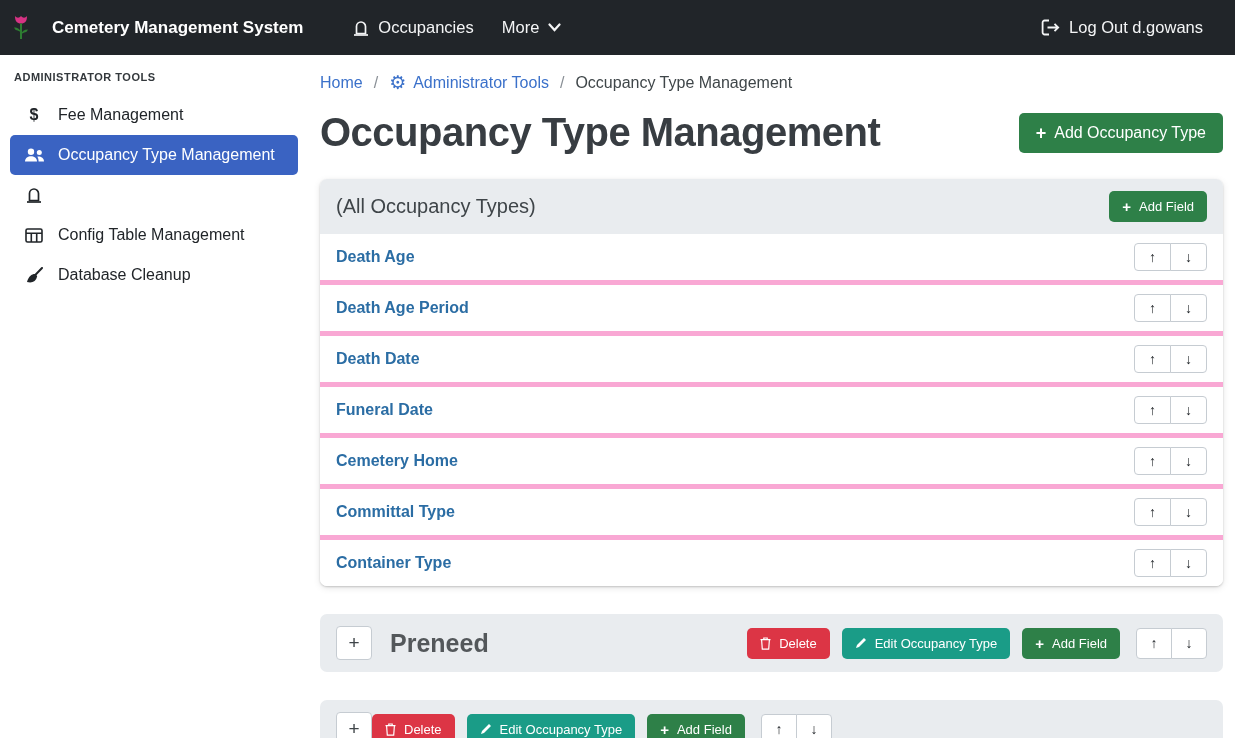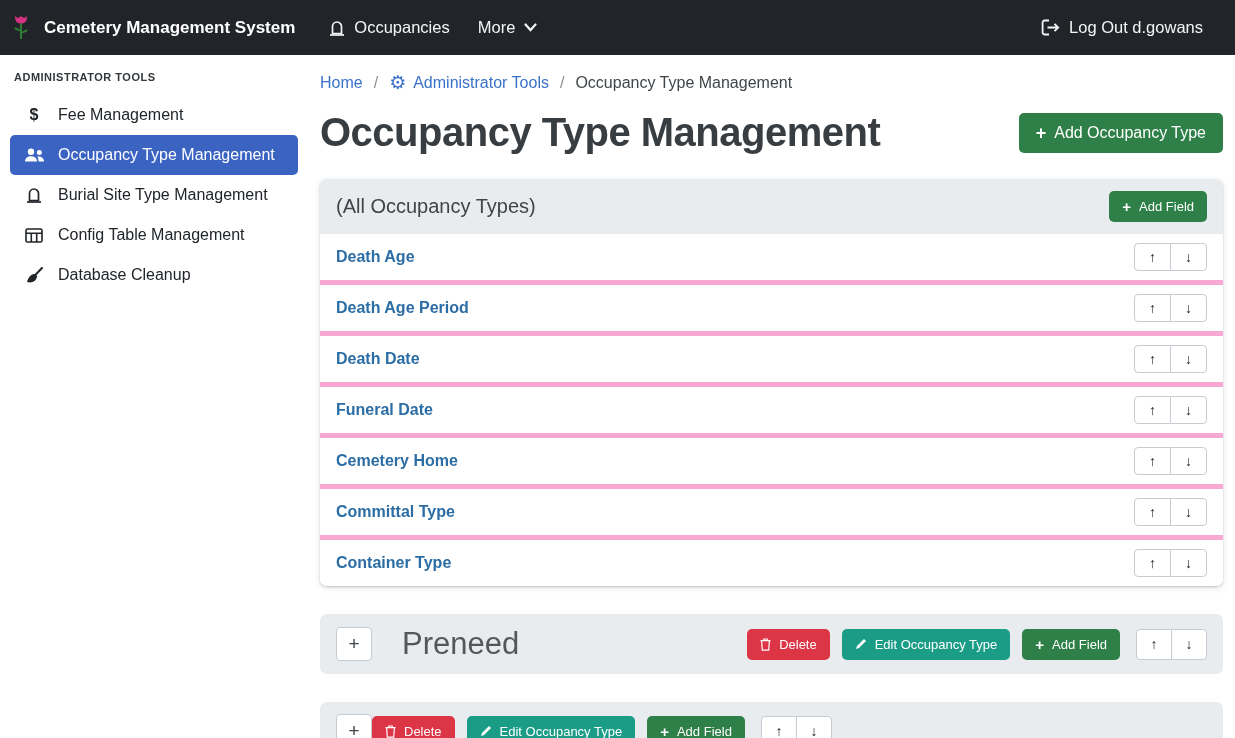--- a/index.html
+++ b/index.html
@@ -15,23 +15,23 @@
   
   .navbar {
     height: 55px;
     background: #212529;
     display: flex;
     align-items: center;
     padding: 0 18px 0 12px;
     color: #fff;
   }
   .brand {
-    display: flex; align-items: center; gap: 14px;
+    display: flex; align-items: center; gap: 22px;
     font-size: 17px; font-weight: bold;
-    margin-right: 20px; cursor: pointer; white-space: nowrap;
+    margin-right: 36px; cursor: pointer; white-space: nowrap;
   }
   .nav-items { display: flex; align-items: center; }
   .nav-link {
     display: flex; align-items: center; gap: 9px;
     padding: 8px 14px;
     font-size: 16.5px;
     color: #f4f5f6;
     cursor: pointer;
     text-decoration: none;
     white-space: nowrap;
@@ -160,23 +160,23 @@
     width: 36px; height: 34px;
     background: #fff;
     border: 1px solid #c6ccd2;
     border-radius: 4px;
     font-size: 19px; color: #3f4549;
     display: inline-flex; align-items: center; justify-content: center;
     cursor: pointer; padding: 0; font-family: inherit;
   }
   .section-title {
     flex: 1;
-    font-size: 31px; font-weight: 400;
+    font-size: 25px; font-weight: 700;
     color: #53575a;
-    margin-left: 30px;
+    margin-left: 18px;
   }
   .section-actions { display: flex; align-items: center; gap: 12px; }
   .section-actions .arrow-group { margin-left: 4px; }
 </style>
 </head>
 <body>
 
 <header class="navbar">
   <div class="brand">
     <span class="nav-icon">
@@ -245,21 +245,20 @@
       <span>Occupancy Type Management</span>
     </div>
 
     <div class="side-item">
       <span class="side-icon">
         <svg width="16" height="16" viewBox="0 0 16 16">
           <path d="M3.5 13.5 V6.5 A4.5 4.5 0 0 1 12.5 6.5 V13.5 Z" fill="none" stroke="#212529" stroke-width="1.7"></path>
           <path d="M1 15 H15" stroke="#212529" stroke-width="1.7"></path>
         </svg>
       </span>
-      <span>Burial Site Type Management</span>
     </div>
 
     <div class="side-item">
       <span class="side-icon">
         <svg width="18" height="15" viewBox="0 0 18 15">
           <rect x="1" y="1" width="16" height="13" rx="1.6" fill="none" stroke="#212529" stroke-width="1.6"></rect>
           <path d="M1 5.3 H17 M6.3 5.3 V14 M11.7 5.3 V14" stroke="#212529" stroke-width="1.6" fill="none"></path>
         </svg>
       </span>
       <span>Config Table Management</span>

